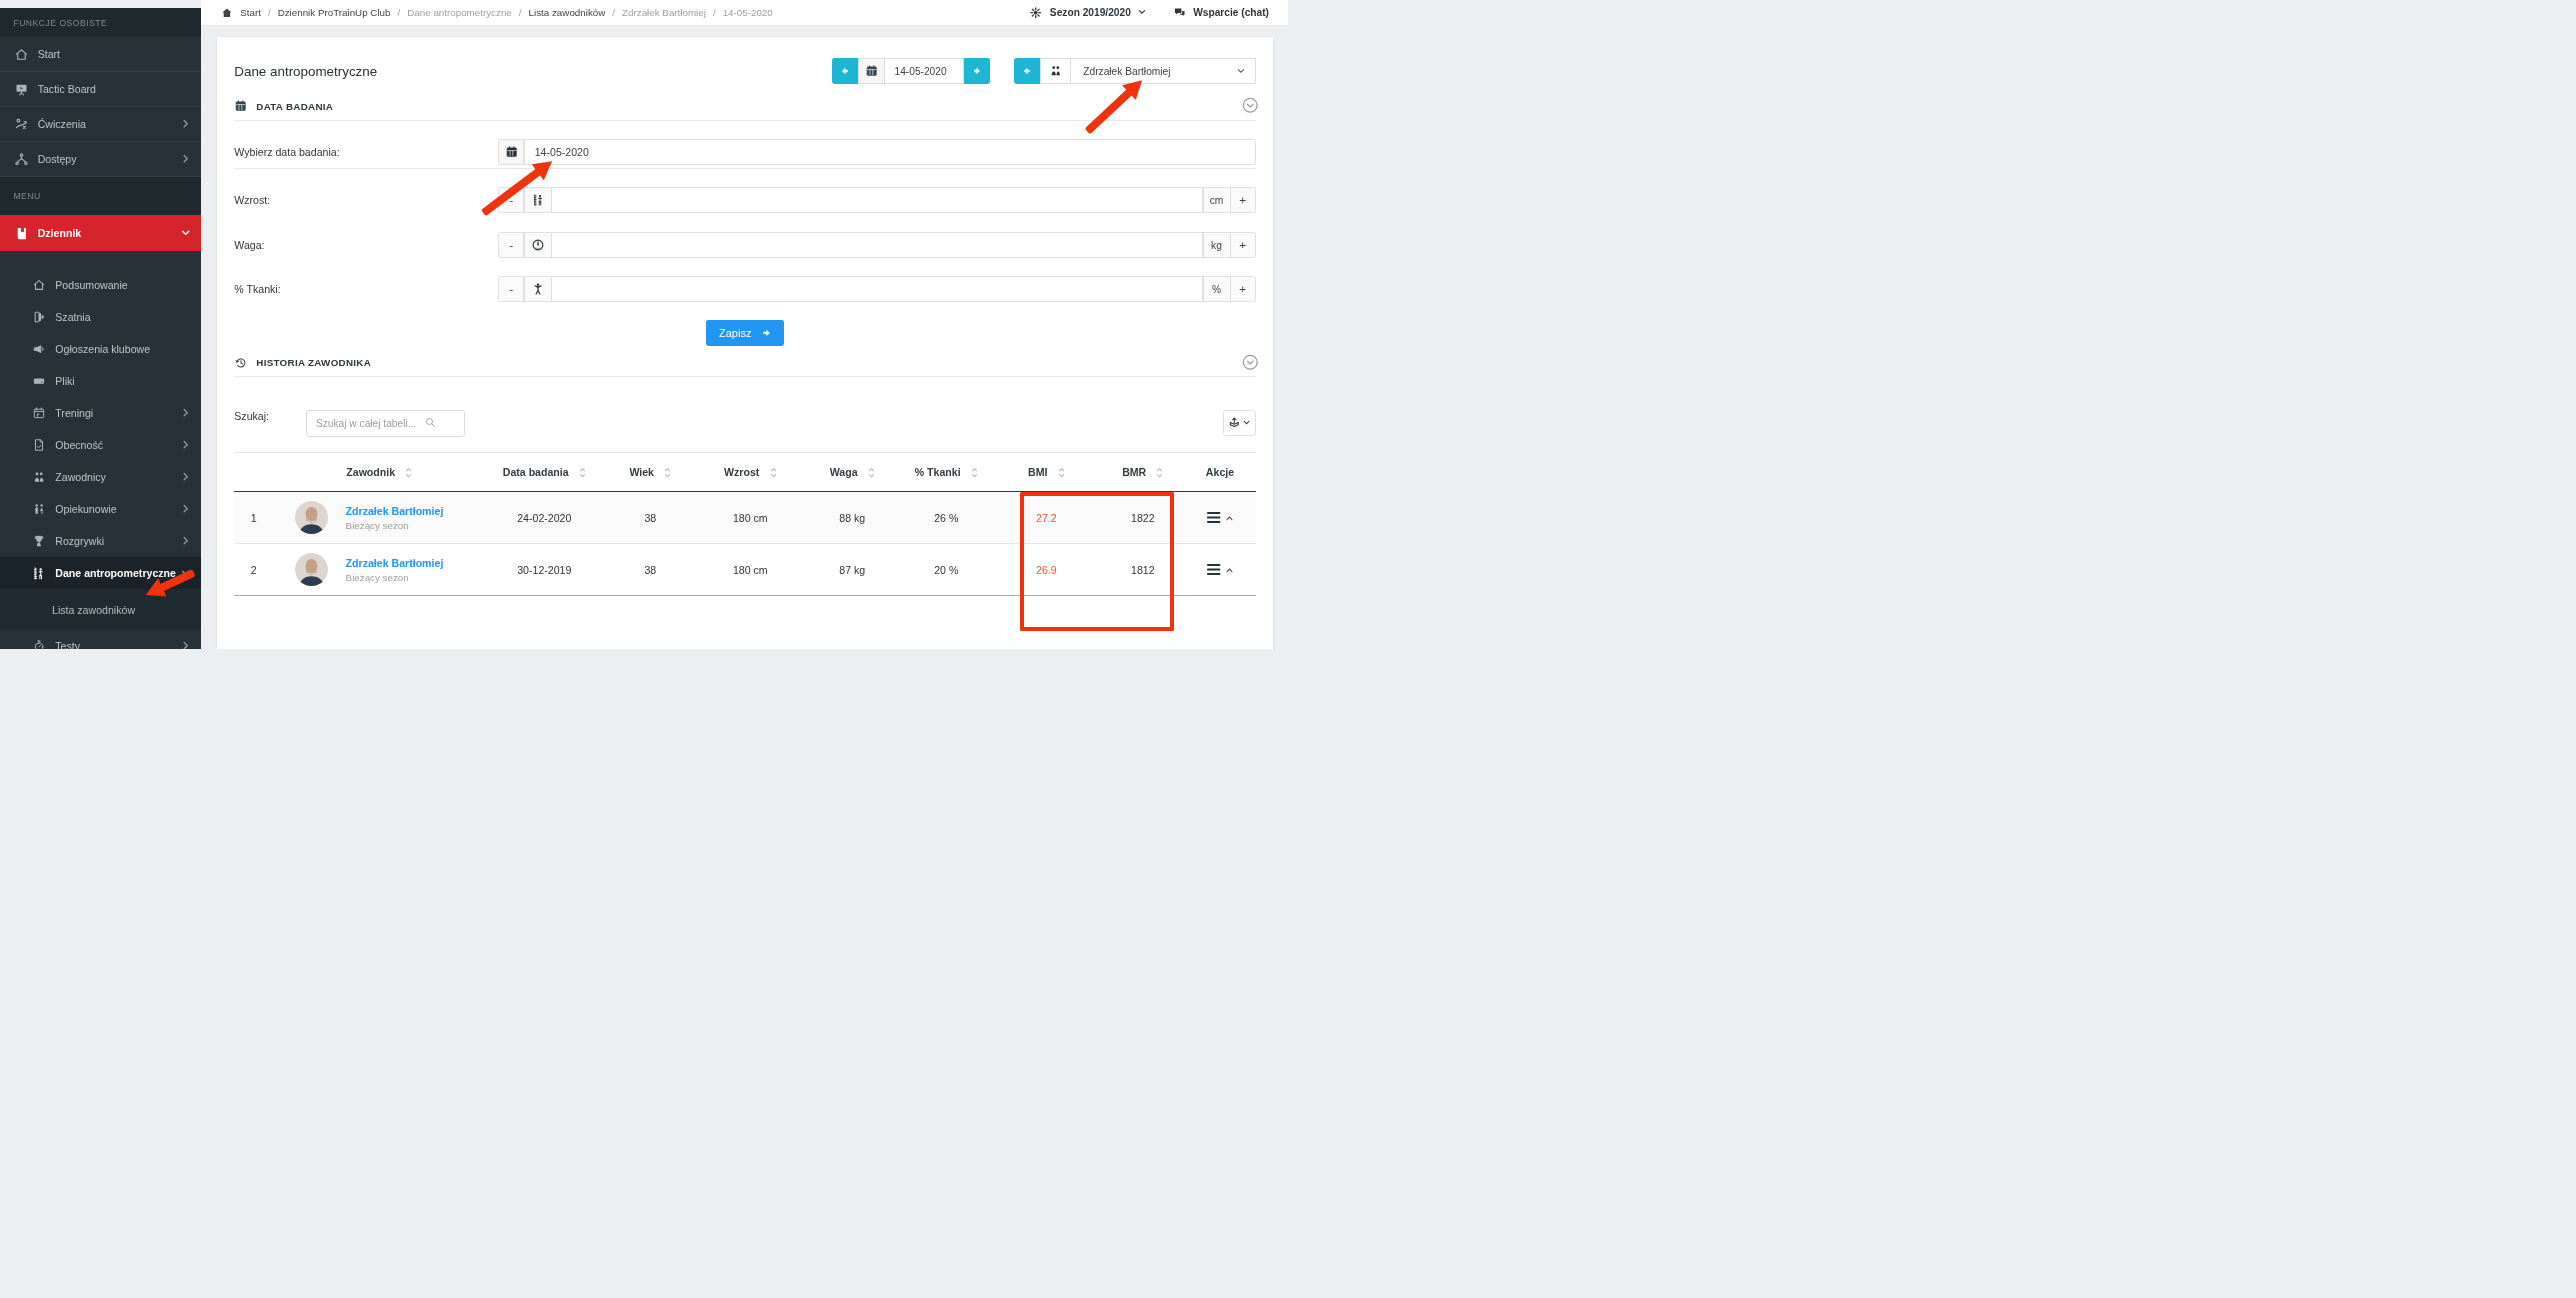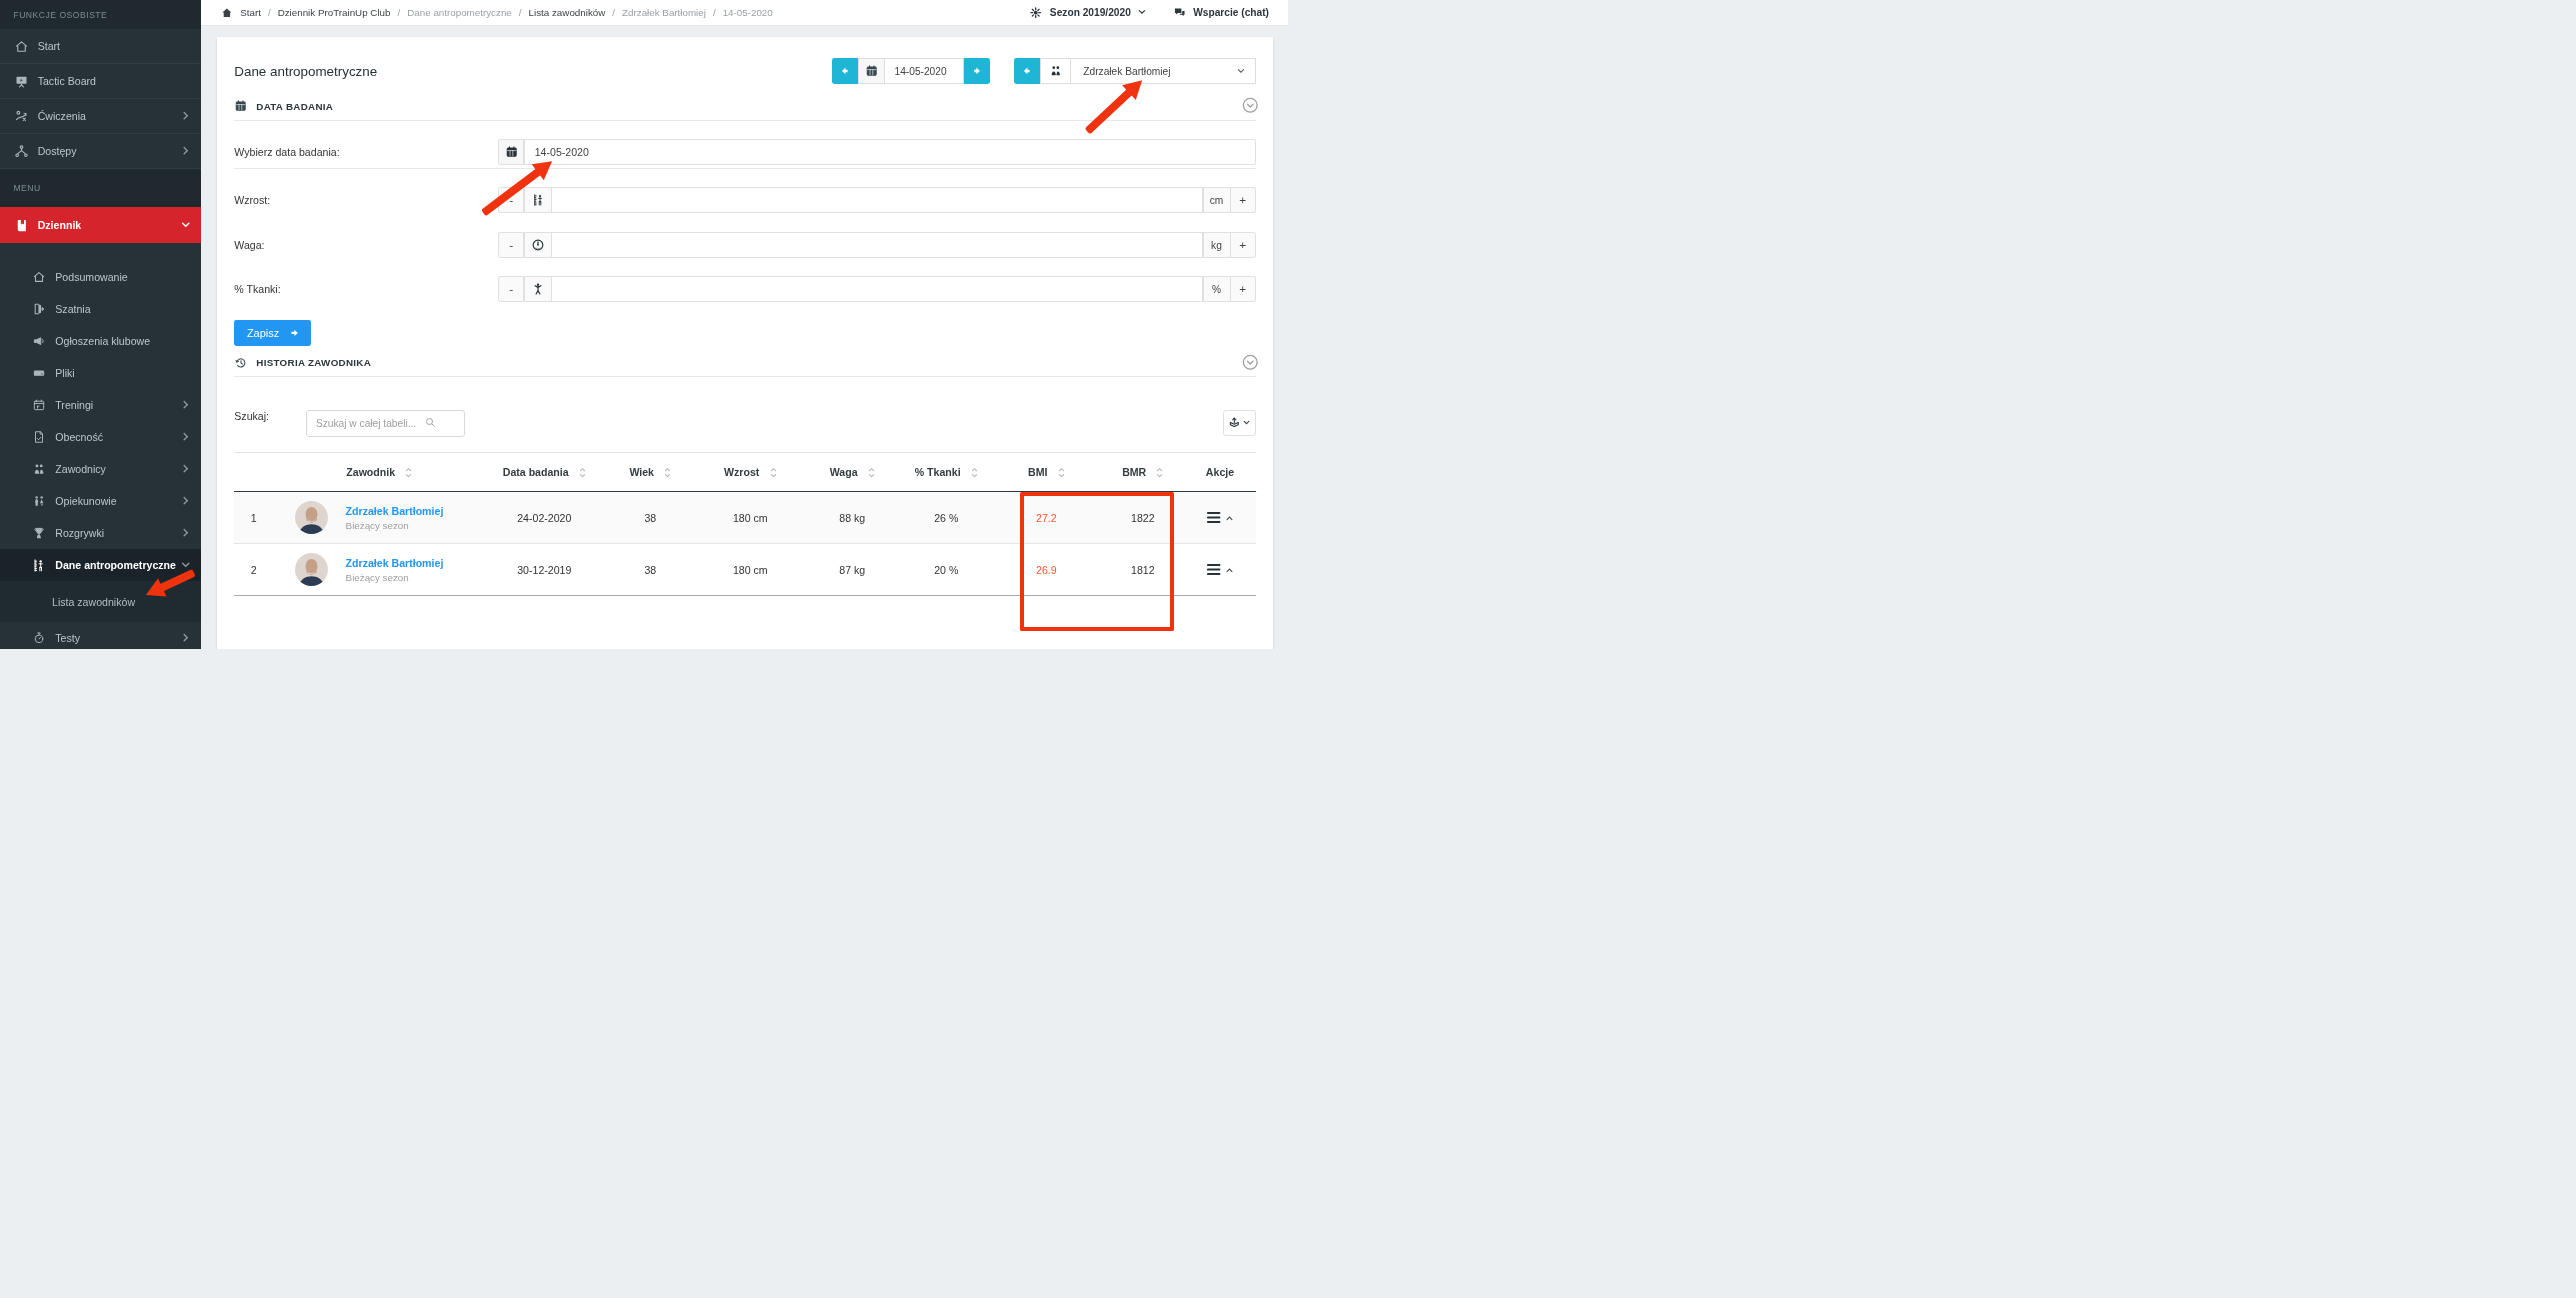--- a/index.html
+++ b/index.html
@@ -1,21 +1,21 @@
 <!DOCTYPE html>
 <html style="font-size:12.6px"><head>
 <meta charset="utf-8">
 <style>
   * { box-sizing: border-box; margin: 0; padding: 0; }
   html,body { width:1288px; height:649px; }
   body { font-family:"Liberation Sans", sans-serif; background:#eceff1; overflow:hidden; }
   .page { position:relative; width:1288px; height:649px; overflow:hidden; background:#eceff1; }
 
   
-  .sidebar { position:absolute; left:0; top:0; width:201px; height:649px; background:#263238; z-index:10; }
+  .sidebar { position:absolute; left:0; top:8px; width:201px; height:649px; background:#263238; z-index:10; }
   .sb-band { height:29px; display:flex; align-items:center; padding-left:13.4px; background:#1f292e; }
   .sb-band.menu { height:38px; }
   .sb-band span { font-size:8.6px; letter-spacing:0.5px; color:#7f8b93; font-weight:400; }
   .sb-item { display:flex; align-items:center; padding-left:13.4px; padding-right:11px; cursor:pointer; position:relative; color:#bcc5ca; }
   .sb-item.top { height:35px; border-bottom:0.8px solid rgba(255,255,255,.06); }
   .sb-item .sb-ic { width:15.7px; height:15.7px; display:flex; align-items:center; justify-content:center; color:#aab4ba; flex:none; }
   .sb-item .sb-ic svg { width:15px; height:15px; }
   .sb-item .sb-lb { font-size:10.6px; margin-left:8.6px; white-space:nowrap; }
   .sb-item .sb-ch { margin-left:auto; color:#8d979d; display:flex; }
   .sb-item .sb-ch svg { width:9.4px; height:9.4px; }
@@ -85,21 +85,21 @@
   .cbox.ficon svg { width:14px; height:14px; }
   .cbox + .cbox, .cbox + .cinput, .cinput + .cbox { margin-left:-0.8px; }
   .cinput { flex:1; border:0.8px solid #e0e0e0; background:#fff; font-size:10.6px; color:#424242; padding:0 9.4px; font-family:"Liberation Sans",sans-serif; }
   .field-row { margin-top:19px; height:26px; }
   .field-row.f1 { margin-top:18px; }
   .field-row.f3 { margin-top:18px; }
   .date-prefix { width:26px; border:0.8px solid #e0e0e0; background:#f7f7f7; border-radius:2.4px 0 0 2.4px; display:flex; align-items:center; justify-content:center; color:#263238; }
   .date-prefix svg { width:13.4px; height:13.4px; }
   .date-input { border-radius:0 2.4px 2.4px 0; }
 
-  .save-row { margin-top:17.3px; height:26px; display:flex; justify-content:flex-start; }
+  .save-row { margin-top:17.3px; height:26px; display:flex; justify-content:center; }
   .btn-save { background:#2196f3; border:none; border-radius:2.4px; color:#fff; font-size:11px; display:flex; align-items:center; gap:9.4px; padding:0 11px 0 12.6px; cursor:pointer; font-family:"Liberation Sans",sans-serif; }
   .btn-save svg { width:11.8px; height:11.8px; }
 
   .search-row { margin-top:33px; height:27px; display:flex; align-items:flex-start; }
   .search-lb { font-size:10.6px; color:#333; margin-right:16.5px; }
   .search-wrap { position:relative; width:159px; height:27px; }
   .search-wrap input { width:100%; height:100%; border:0.8px solid #d9d9d9; border-radius:3.1px; padding:0 27px 0 9.4px; font-size:10.2px; color:#444; font-family:"Liberation Sans",sans-serif;margin-left:20px; }
   .search-wrap input::placeholder { color:#9e9e9e; }
   .search-ic { position:absolute; right:7.9px; top:6.3px; color:#9e9e9e; display:flex; }
   .search-ic svg { width:12.6px; height:12.6px; }

